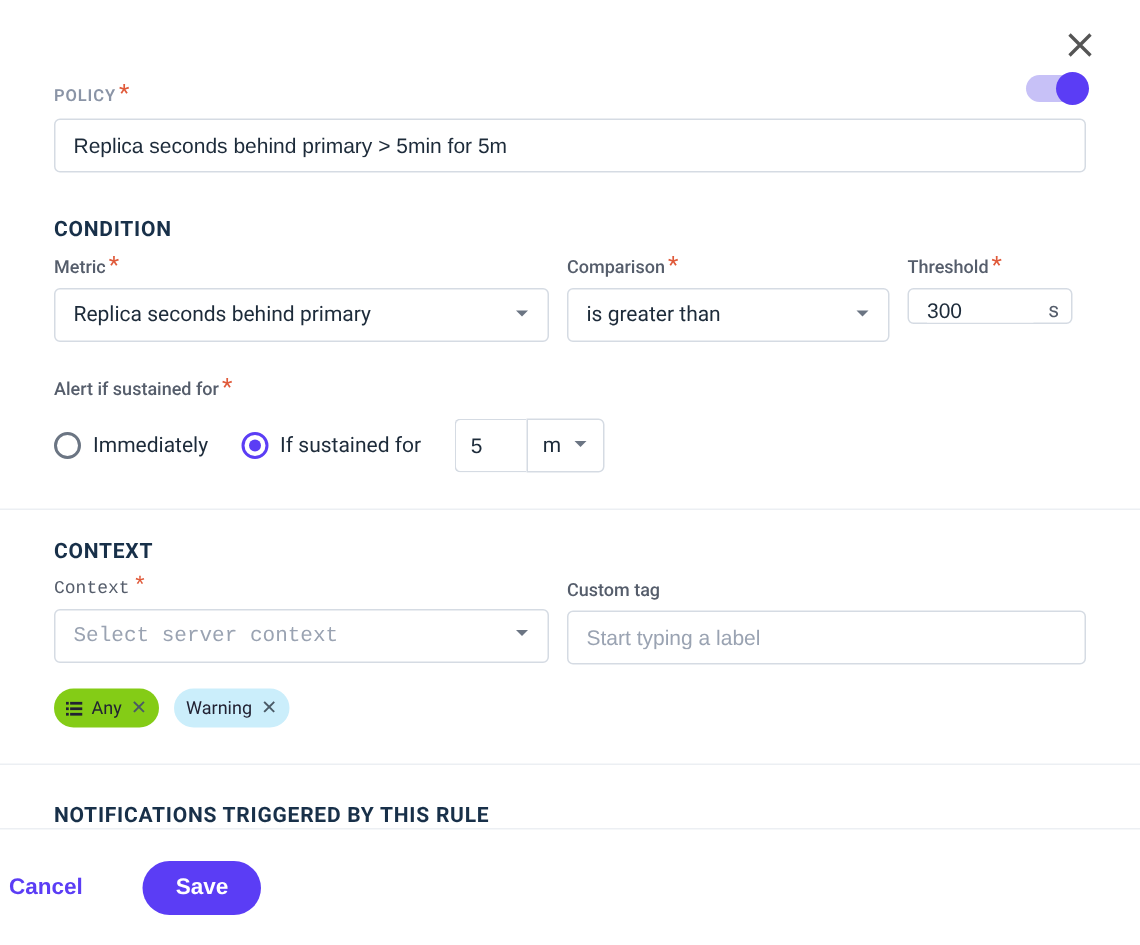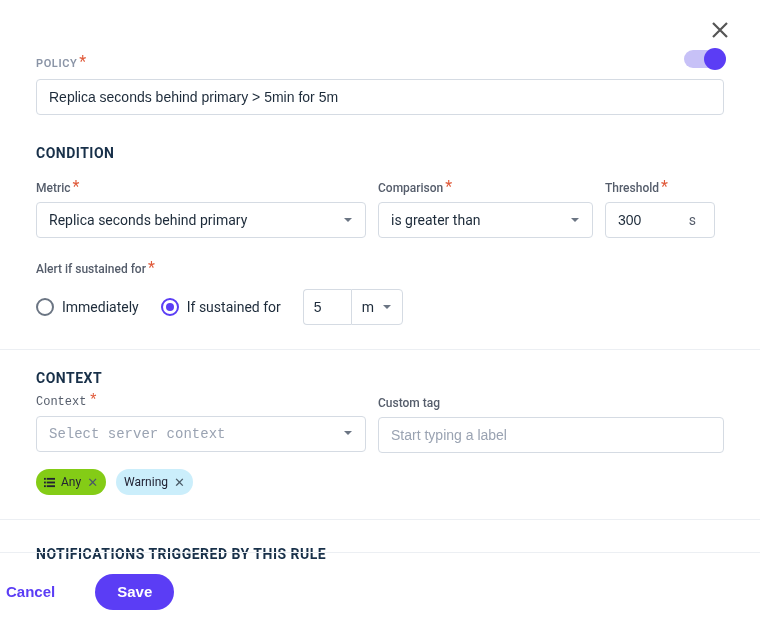--- a/index.html
+++ b/index.html
@@ -46,30 +46,30 @@
   }
   .select .caret { margin-left:8px; }
   .caret svg { width:10px; height:10px; fill:#6b7583; }
   .policy-block { margin-top:34px; }
   .policy-block .text-input { margin-top:8px; }
 
   .section-title {
     font-size:14px; font-weight:700; letter-spacing:0.5px;
     color:#183049; margin-top:30px;
   }
-  .row { display:flex; gap:12px; margin-top:16px; }
+  .row { display:flex; gap:12px; margin-top:6px; }
   .sub-label { font-size:12px; color:#555d6b; font-weight:500; }
   .col { display:flex; flex-direction:column; gap:6px; }
   .metric-col { flex:0 0 330px; }
   .compare-col { flex:0 0 215px; }
   .threshold-col { flex:0 0 110px; }
   .threshold-wrap {
-    display:flex; align-items:center;
-    border:1px solid #d5dbe3; border-radius:4px; height:36px;
-    padding:0 18px 0 12px; gap:10px;
+    display:flex; align-items:flex-end;
+    border:1px solid #d5dbe3; border-radius:4px; height:24px;
+    padding:0 8px 0 12px; gap:10px;
   }
   .threshold-wrap input {
     border:none; outline:none; width:100%; font-size:14px; color:#1d2b3a;
     padding:0;
   }
   .unit { color:#555d6b; font-size:14px; }
 
   .sustain-block { margin-top:20px; }
   .radio-row { display:flex; align-items:center; gap:22px; margin-top:12px; }
   .radio {

